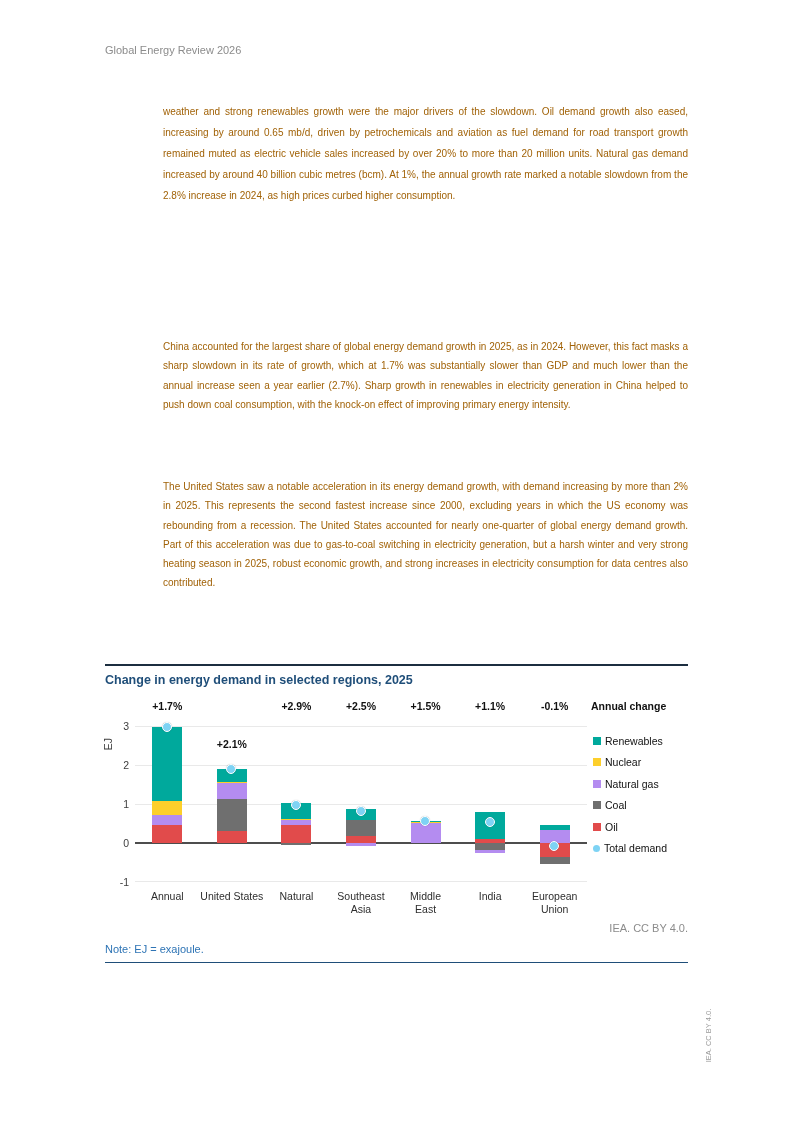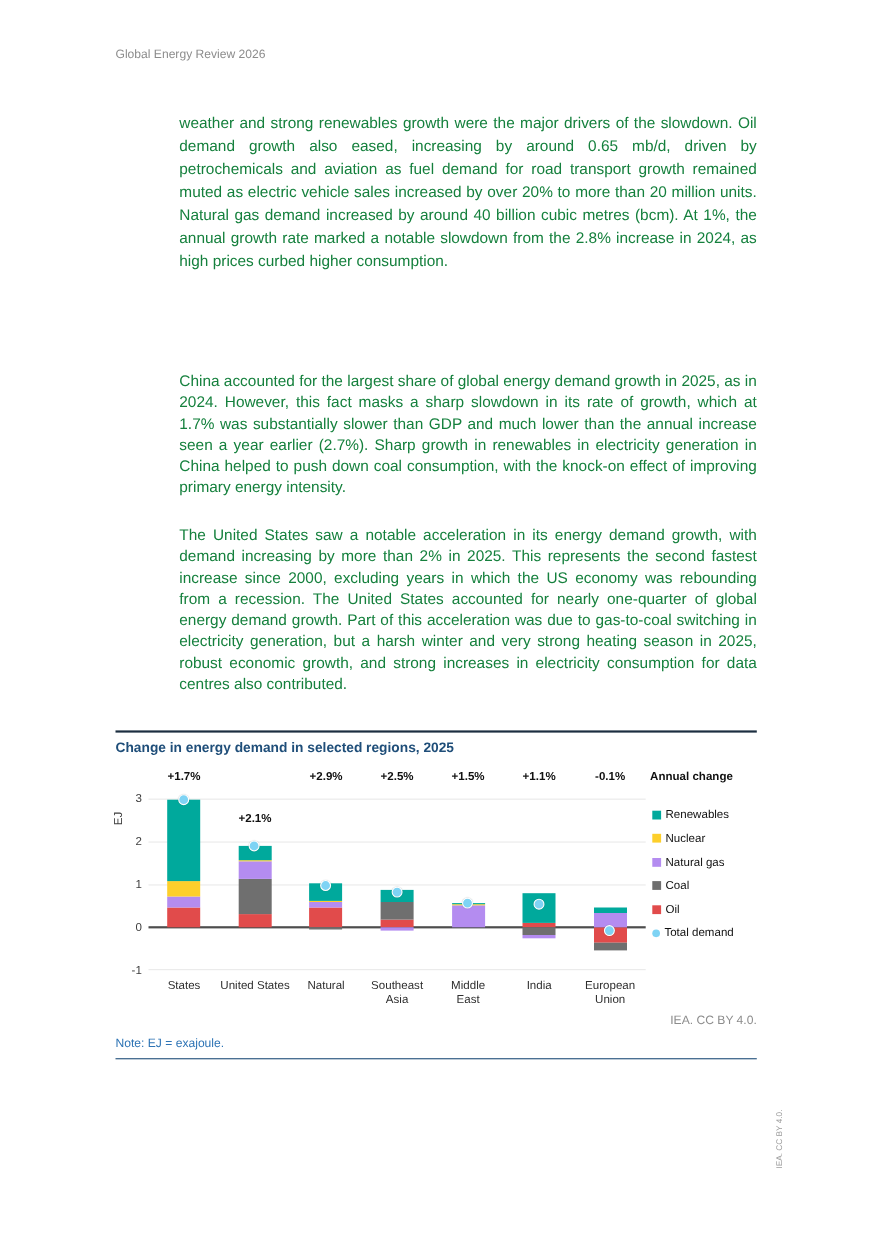--- a/index.html
+++ b/index.html
@@ -1,21 +1,21 @@
 <!DOCTYPE html>
 <html><head>
 <meta charset="utf-8">
 <style>
   html,body{margin:0;padding:0;background:#ffffff;}
   .page{
     position:relative;width:793px;height:1121px;margin:0 auto;background:#ffffff;
     font-family:"Liberation Sans","DejaVu Sans",sans-serif;color:#000;overflow:hidden;
   }
   .doc-header{position:absolute;left:105px;top:44px;font-size:11px;color:#8c8c8c;}
-  .para{position:absolute;left:163px;width:525px;font-size:14px;text-align:justify;color:#15803d;}
+  .para{position:absolute;left:163px;width:525px;font-size:10px;text-align:justify;color:#a16207;}
   .para-intro{top:101px;line-height:21px;}
   .para-china{top:337px;line-height:19.3px;}
   .para-us{top:477px;line-height:19.3px;}
   .section-heading{
     position:absolute;left:105px;top:278px;width:583px;
     font-size:19.5px;font-weight:bold;color:#1f4e79;line-height:25px;
   }
   
   .figure{position:absolute;left:105px;top:664px;width:583px;height:302px;}
   .rule-top{position:absolute;left:0;top:0;width:583px;border-top:2px solid #1c2e40;}
@@ -133,21 +133,21 @@
     <div class="fig-license">IEA. CC BY 4.0.</div>
     <div class="fig-note">Note: EJ = exajoule.</div>
     <div class="rule-bottom"></div>
   <div class="ytick" style="top: 56px;">3</div>
       <div class="ytick" style="top: 95px;">2</div>
       <div class="ytick" style="top: 134px;">1</div>
       <div class="ytick" style="top: 173px;">0</div>
       <div class="ytick" style="top: 212px;">-1</div>
       <div class="annual" style="left: 30.2857px;">+1.7%</div>
       <div class="xlab" style="left: 30.2857px;">
-        <div>States</div>
+        <div>Annual</div>
       </div>
       <div class="annual" style="left: 94.8571px; margin-top: 38px;">+2.1%</div>
       <div class="xlab" style="left: 94.8571px;">
         <div>United States</div>
       </div>
       <div class="annual" style="left: 159.429px;">+2.9%</div>
       <div class="xlab" style="left: 159.429px;">
         <div>Natural</div>
       </div>
       <div class="annual" style="left: 224px;">+2.5%</div>

